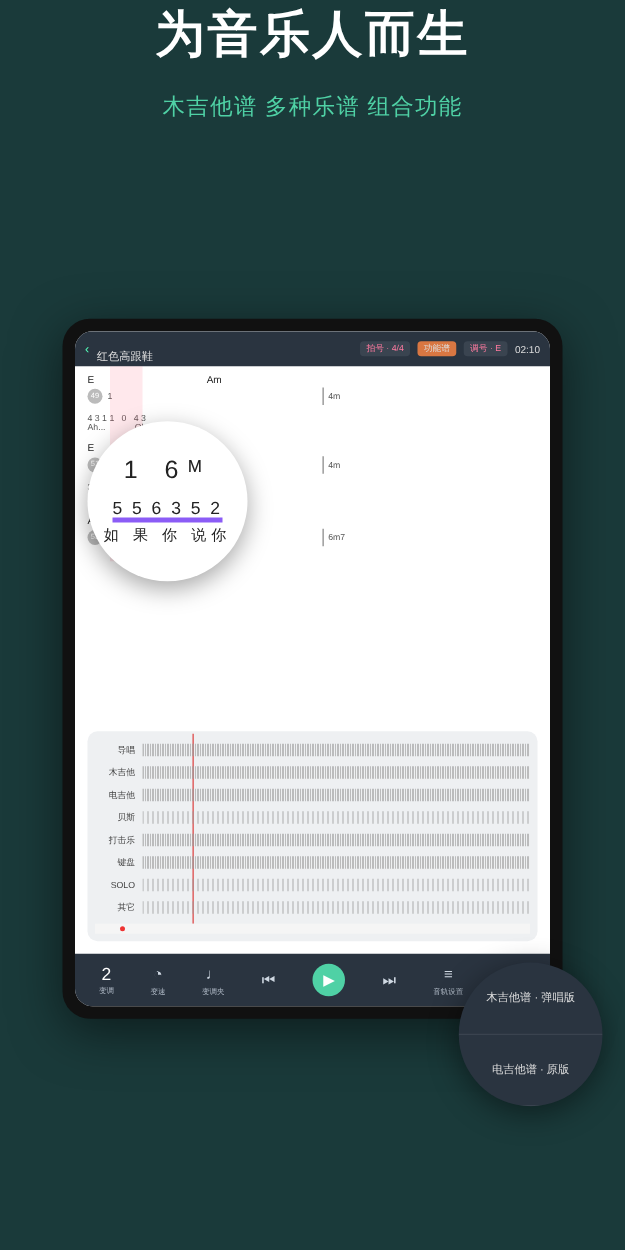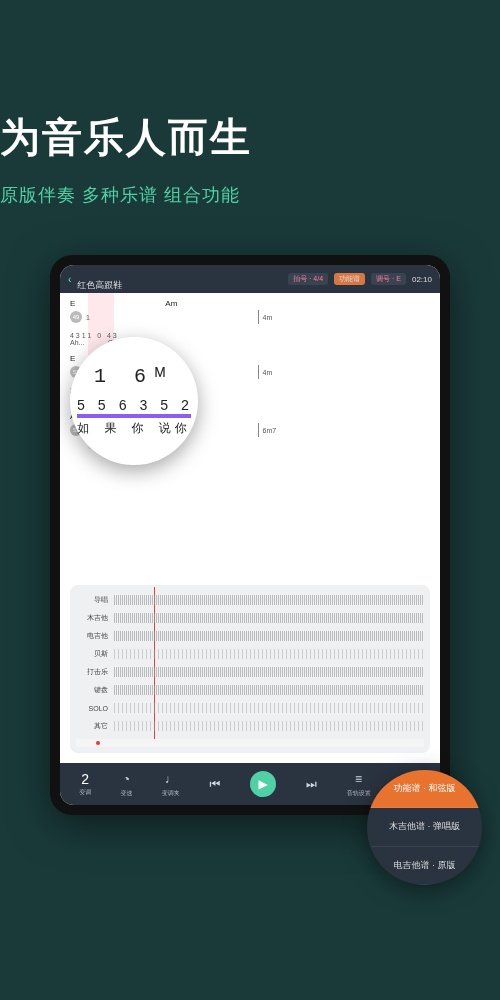--- a/index.html
+++ b/index.html
@@ -5,22 +5,21 @@
 * { margin: 0; padding: 0; box-sizing: border-box; }
 body {
   width: 500px;
   height: 1000px;
   background: #1a3a3a;
   font-family: -apple-system, "PingFang SC", sans-serif;
   overflow: hidden;
   position: relative;
 }
 .hero {
-  text-align: left;
-  padding-top: 110px;
+  text-align: center;
 }
 .hero-title {
   color: #fff;
   font-size: 40px;
   font-weight: 700;
   letter-spacing: 2px;
 }
 .hero-subtitle {
   color: #4fd1a5;
   font-size: 18px;
@@ -122,21 +121,20 @@
   height: 128px;
   border-radius: 50%;
   background: #fff;
   box-shadow: 0 6px 20px rgba(0,0,0,.35);
   display: flex;
   flex-direction: column;
   align-items: center;
   justify-content: center;
   font-size: 16px;
   color: #222;
-  font-family: Liberation Mono, monospace;
 }
 .mag-row1 { font-size: 20px; letter-spacing: 8px; }
 .mag-row2 { font-size: 14px; border-bottom: 4px solid #8b5cf6; letter-spacing: 2px; margin-top: 10px; }
 .mag-row3 { font-size: 12px; letter-spacing: 4px; margin-top: 2px; text-align: center; }
 .tracks {
   position: absolute;
   top: 320px;
   left: 10px;
   right: 10px;
   background: #eef0f2;
@@ -248,21 +246,21 @@
   color: #ddd;
   border-bottom: 1px solid rgba(255,255,255,.08);
 }
 .popup-item.active { background: #e8732e; color: #fff; }
 </style>
 </head>
 <body>
 
 <div class="hero">
   <div class="hero-title">为音乐人而生</div>
-  <div class="hero-subtitle">原版伴奏  多种乐谱  组合功能</div>
+  <div class="hero-subtitle">木吉他谱  多种乐谱  组合功能</div>
 </div>
 
 <div class="tablet">
   <div class="screen">
 
     <div class="topbar">
       <span class="back">‹</span>
       <span class="song-title">红色高跟鞋</span>
       <span class="spacer"></span>
       <span class="badge pink">拍号 · 4/4</span>
@@ -390,16 +388,15 @@
       <div class="ctl">
         <span class="ctl-icon">♫</span>
         <span>乐谱选择</span>
       </div>
     </div>
 
   </div>
 </div>
 
 <div class="popup">
-  <div class="popup-item active">功能谱 · 和弦版</div>
   <div class="popup-item">木吉他谱 · 弹唱版</div>
   <div class="popup-item">电吉他谱 · 原版</div>
 </div>
 
 </body></html>

